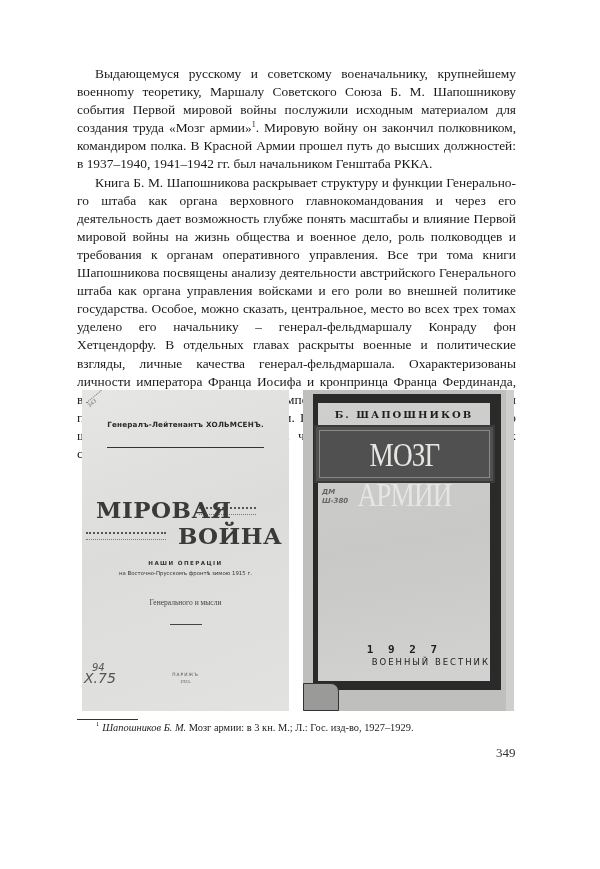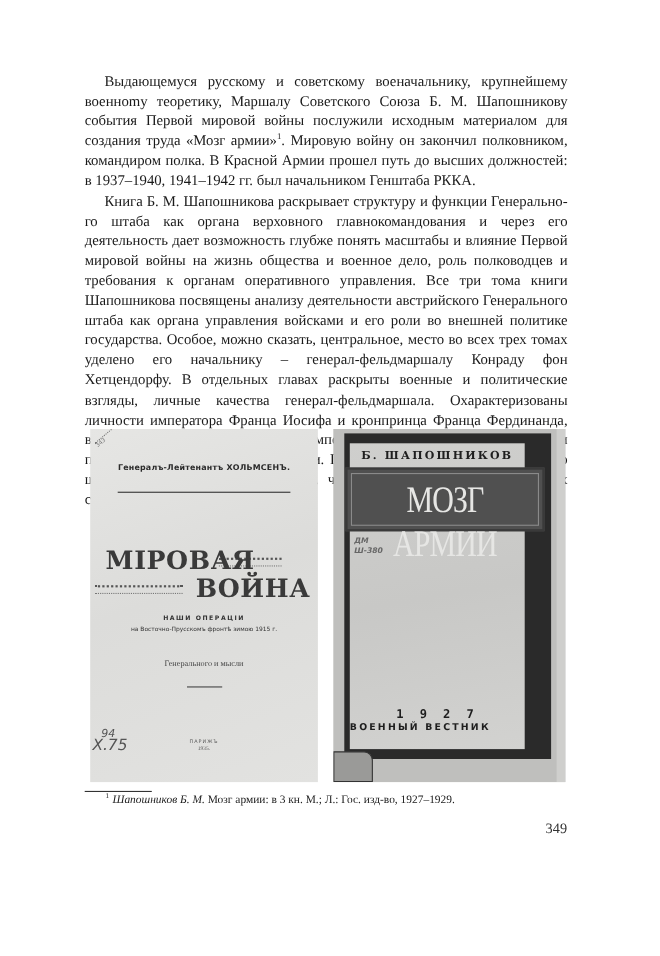--- a/index.html
+++ b/index.html
@@ -19,28 +19,28 @@
   .lc-orn2 { position: absolute; top: 142px; left: 4px; width: 80px; height: 5px; border-top: 2px dotted #555; border-bottom: 1px dotted #777; }
   .lc-sub1 { position: absolute; top: 170px; left: 0; right: 0; text-align: center; font-family: "DejaVu Sans", sans-serif; font-weight: bold; font-size: 5.6px; letter-spacing: 1.4px; color: #333; }
   .lc-sub2 { position: absolute; top: 180px; left: 0; right: 0; text-align: center; font-family: "DejaVu Sans", sans-serif; font-size: 5.4px; color: #333; }
   .lc-sub3 { position: absolute; top: 208px; left: 0; right: 0; text-align: center; font-family: "Liberation Serif", serif; font-size: 7.5px; color: #444; }
   .lc-rule { position: absolute; top: 234px; left: 88px; width: 32px; height: 0; border-top: 1px solid #444; }
   .lc-city { position: absolute; top: 282px; left: 0; right: 0; text-align: center; font-family: "DejaVu Sans", sans-serif; font-size: 4.4px; letter-spacing: 1px; color: #555; }
   .lc-year { position: absolute; top: 289px; left: 0; right: 0; text-align: center; font-family: "Liberation Serif", serif; font-size: 5px; color: #555; }
   .lc-shelf { position: absolute; top: 272px; left: 2px; font-family: "DejaVu Sans", sans-serif; font-size: 14px; color: #555; line-height: 11px; font-style: italic; }
   .lc-shelf div:first-child { font-size: 10px; padding-left: 8px; }
   .rc-frame { position: absolute; left: 10px; top: 4px; width: 188px; height: 296px; background: #2a2a2a; }
-  .rc-inner { position: absolute; left: 15px; top: 13px; width: 159px; height: 278px; background: linear-gradient(170deg, #cfcfcd 0%, #c8c8c6 50%, #d2d2d0 100%); }
+  .rc-inner { position: absolute; left: 15px; top: 13px; width: 172px; height: 278px; background: linear-gradient(170deg, #cfcfcd 0%, #c8c8c6 50%, #d2d2d0 100%); }
   .rc-author { position: absolute; top: 6px; left: 0; right: 0; text-align: center; font-family: "DejaVu Serif", serif; font-weight: bold; font-size: 10px; letter-spacing: 2px; color: #1e1e1e; }
   .rc-band { position: absolute; top: 22px; left: -4px; width: 181px; height: 58px; background: #505050; border: 2px solid #3a3a3a; box-sizing: border-box; }
   .rc-band-inner { position: absolute; left: 3px; top: 3px; right: 3px; bottom: 3px; border: 1px solid #8a8a8a; }
   .rc-title { position: absolute; top: 8px; left: 0; right: 0; text-align: center; font-family: "Liberation Serif", serif; font-size: 34px; color: #e6e6e4; letter-spacing: -1px; transform: scaleX(0.8); line-height: 40px; }
   .rc-stamp { position: absolute; top: 85px; left: 4px; font-family: "DejaVu Sans", sans-serif; font-size: 7px; color: #666; font-style: italic; line-height: 9px; font-weight: bold; }
   .rc-year { position: absolute; top: 240px; left: 0; right: 0; text-align: center; font-family: "DejaVu Sans Mono", monospace; font-weight: bold; font-size: 11px; letter-spacing: 4px; color: #1e1e1e; }
-  .rc-pub { position: absolute; top: 254px; left: 0; right: 0; text-align: left; font-family: "DejaVu Sans", sans-serif; font-weight: bold; font-size: 8.5px; letter-spacing: 2px; color: #1e1e1e; }
+  .rc-pub { position: absolute; top: 254px; left: 0; right: 0; text-align: right; font-family: "DejaVu Sans", sans-serif; font-weight: normal; font-size: 8.5px; letter-spacing: 2px; color: #1e1e1e; }
   .rc-corner { position: absolute; left: 0; bottom: 0; width: 34px; height: 26px; background: #9a9a98; border-top-right-radius: 8px; border: 1px solid #333; }
   .rc-edge { position: absolute; right: 0; top: 0; width: 8px; height: 321px; background: #cfcfcd; }
   .fn-rule { position: absolute; left: 77px; top: 719px; width: 61px; height: 0; border-top: 1px solid #333; }
   .footnote { position: absolute; left: 96px; top: 722px; font-size: 10.4px; color: #222; white-space: nowrap; }
   .footnote sup { font-size: 6.5px; position: relative; top: -1px; margin-right: 3px; }
   .footnote i { font-style: italic; }
   .page-num { position: absolute; left: 496px; top: 745px; font-size: 13px; color: #333; }
 </style>
 </head>
 <body>

